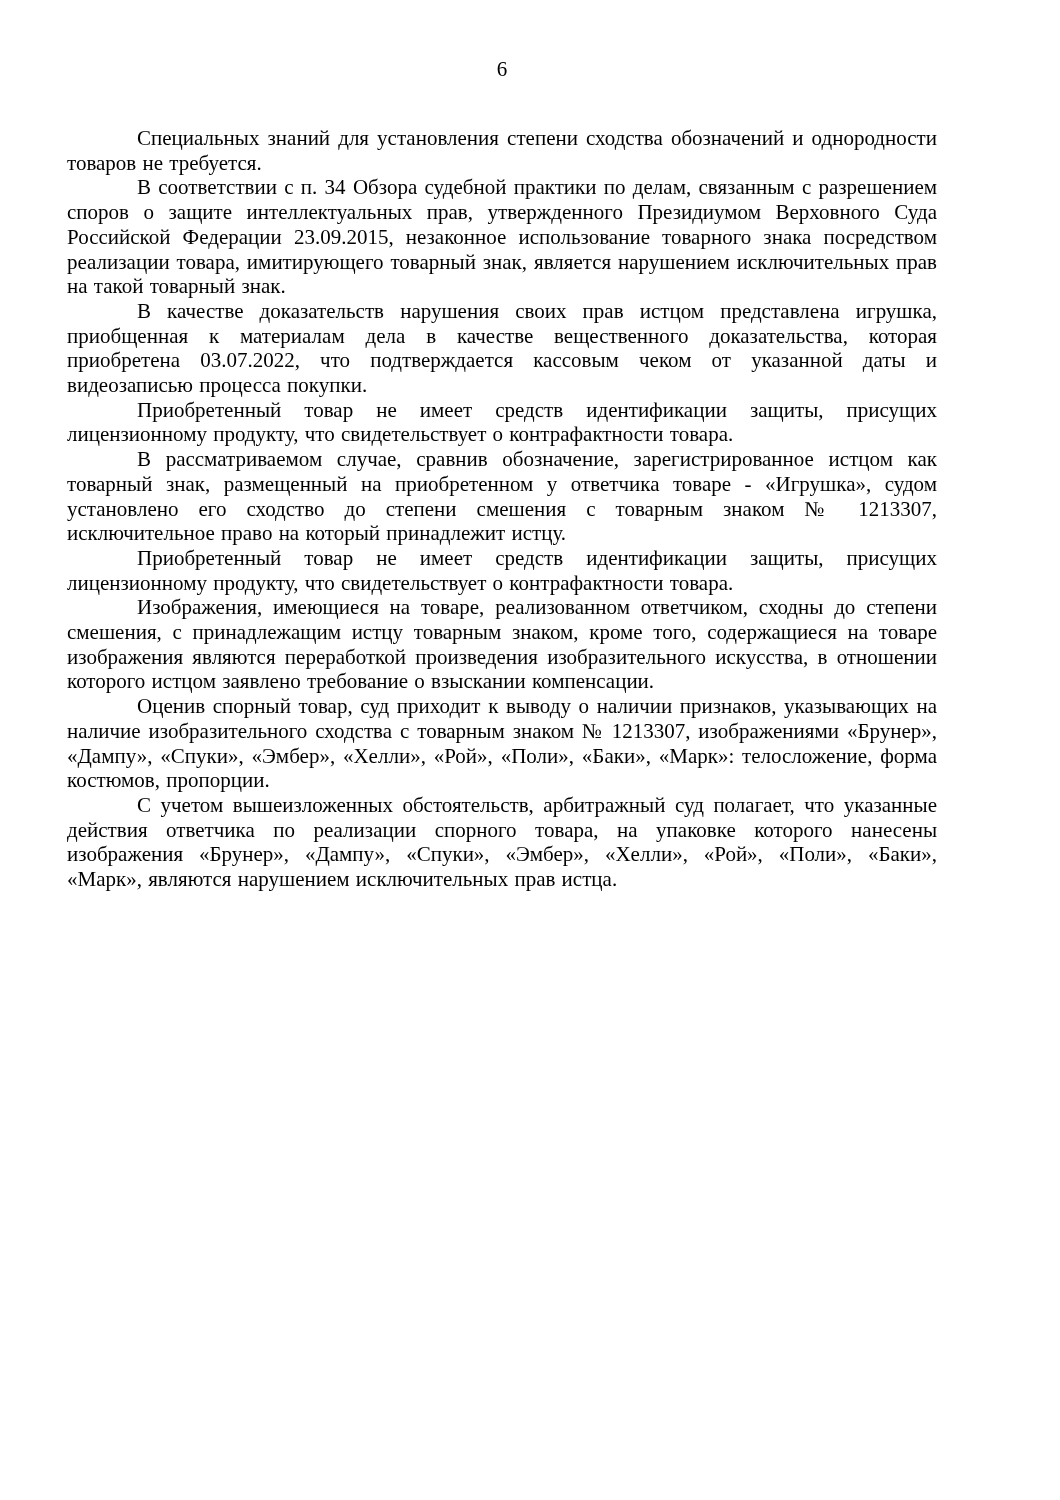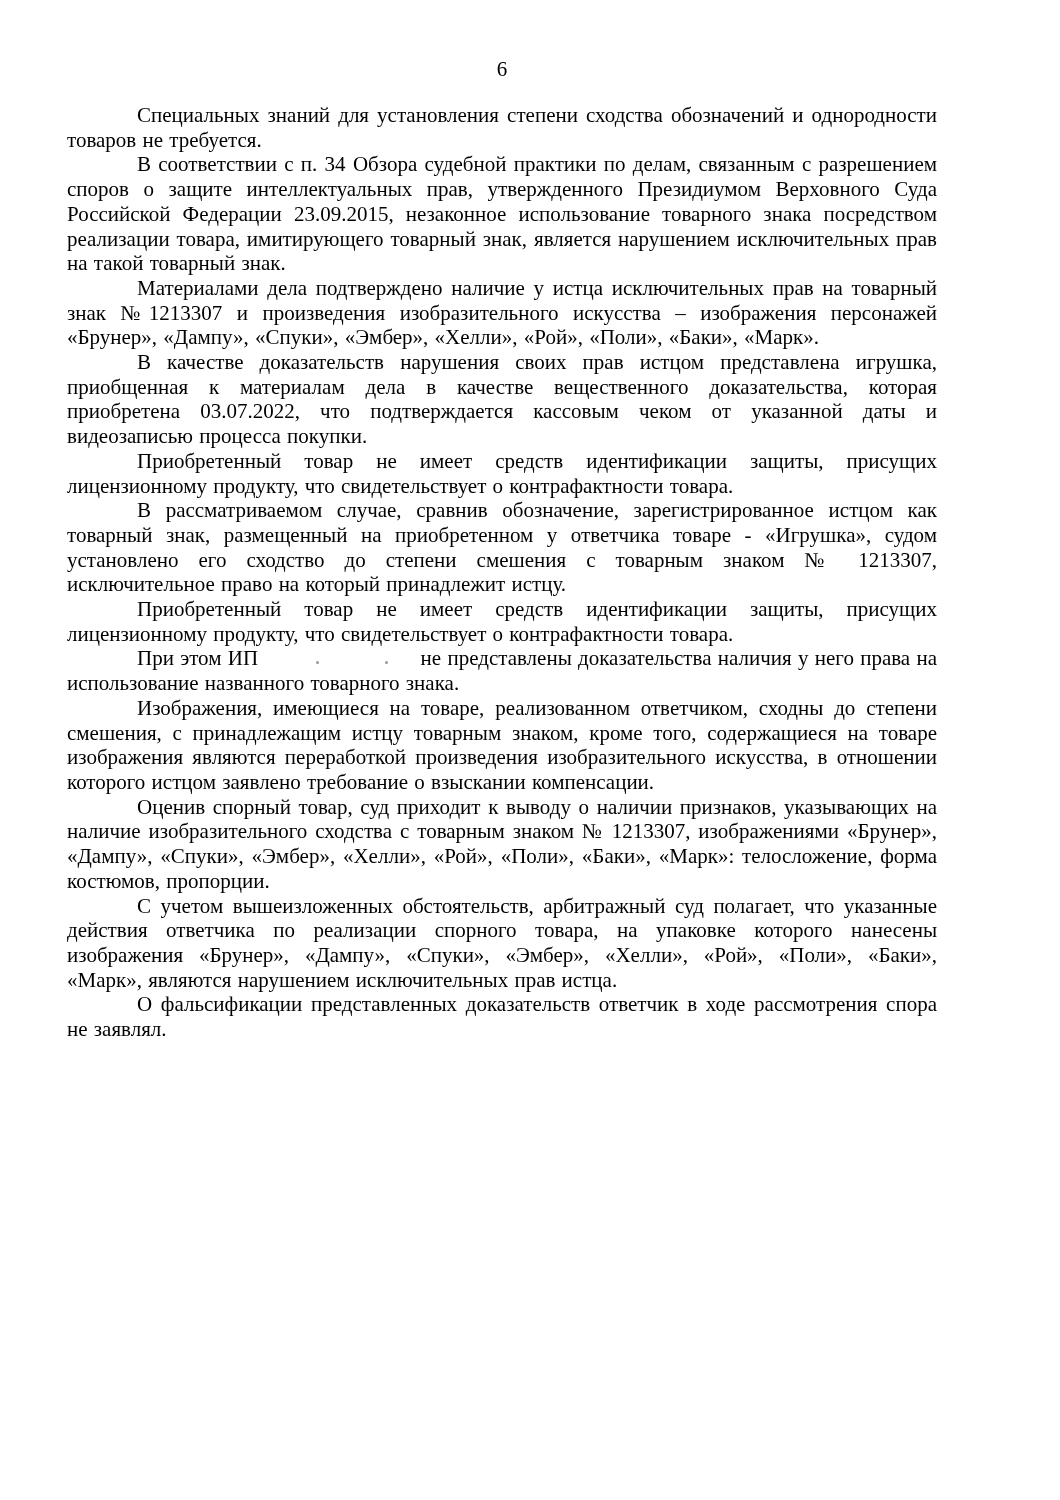--- a/index.html
+++ b/index.html
@@ -17,21 +17,21 @@
     margin-left: 67px;
     margin-right: 123px;
   }
   .page-number {
     padding-top: 57px;
     text-align: center;
     font-size: 21px;
     line-height: 24px;
   }
   .doc-body {
-    margin-top: 22px;
+    margin-top: 45px;
   }
   .para {
     margin: 0;
     font-size: 21px;
     line-height: 24.7px;
     text-align: justify;
     text-indent: 70px;
     word-spacing: 1px;
   }
   .doc-link {
@@ -60,25 +60,22 @@
 </style>
 </head>
 <body>
 
 <div class="page">
   <div class="content">
     <div class="page-number">6</div>
     <div class="doc-body">
         <p class="para">Специальных знаний для установления степени сходства обозначений и однородности товаров не требуется.</p>
         <p class="para">В соответствии с п. 34 Обзора судебной практики по делам, связанным с разрешением споров о защите интеллектуальных прав, утвержденного Президиумом Верховного Суда Российской Федерации 23.09.2015, незаконное использование товарного знака посредством реализации товара, имитирующего товарный знак, является нарушением исключительных прав на такой товарный знак.</p>
-        <p class="para">Материалами дела подтверждено наличие у истца исключительных прав на товарный знак №1213307 и произведения изобразительного искусства – изображения персонажей «Брунер», «Дампу», «Спуки», «Эмбер», «Хелли», «Рой», «Поли», «Баки», «Марк».</p>
         <p class="para">В качестве доказательств нарушения своих прав истцом представлена игрушка, приобщенная к материалам дела в качестве вещественного доказательства, которая приобретена 03.07.2022, что подтверждается кассовым чеком от указанной даты и видеозаписью процесса покупки.</p>
         <p class="para">Приобретенный товар не имеет средств идентификации защиты, присущих лицензионному продукту, что свидетельствует о контрафактности товара.</p>
         <p class="para">В рассматриваемом случае, сравнив обозначение, зарегистрированное истцом как товарный знак, размещенный на приобретенном у ответчика товаре - «Игрушка», судом установлено его сходство до степени смешения с товарным знаком № 1213307, исключительное право на который принадлежит истцу.</p>
         <p class="para">Приобретенный товар не имеет средств идентификации защиты, присущих лицензионному продукту, что свидетельствует о контрафактности товара.</p>
-        <p class="para">При этом ИП <span class="redacted"></span> не представлены доказательства наличия у него права на использование названного товарного знака.</p>
         <p class="para">Изображения, имеющиеся на товаре, реализованном ответчиком, сходны до степени смешения, с принадлежащим истцу товарным знаком, кроме того, содержащиеся на товаре изображения являются переработкой произведения изобразительного искусства, в отношении которого истцом заявлено требование о взыскании компенсации.</p>
         <p class="para">Оценив спорный товар, суд приходит к выводу о наличии признаков, указывающих на наличие изобразительного сходства с товарным знаком № 1213307, изображениями «Брунер», «Дампу», «Спуки», «Эмбер», «Хелли», «Рой», «Поли», «Баки», «Марк»: телосложение, форма костюмов, пропорции.</p>
         <p class="para">С учетом вышеизложенных обстоятельств, арбитражный суд полагает, что указанные действия ответчика по реализации спорного товара, на упаковке которого нанесены изображения «Брунер», «Дампу», «Спуки», «Эмбер», «Хелли», «Рой», «Поли», «Баки», «Марк», являются нарушением исключительных прав истца.</p>
-        <p class="para">О фальсификации представленных доказательств ответчик в ходе рассмотрения спора не заявлял.</p>
       </div>
   </div>
 </div>
 
 </body></html>

